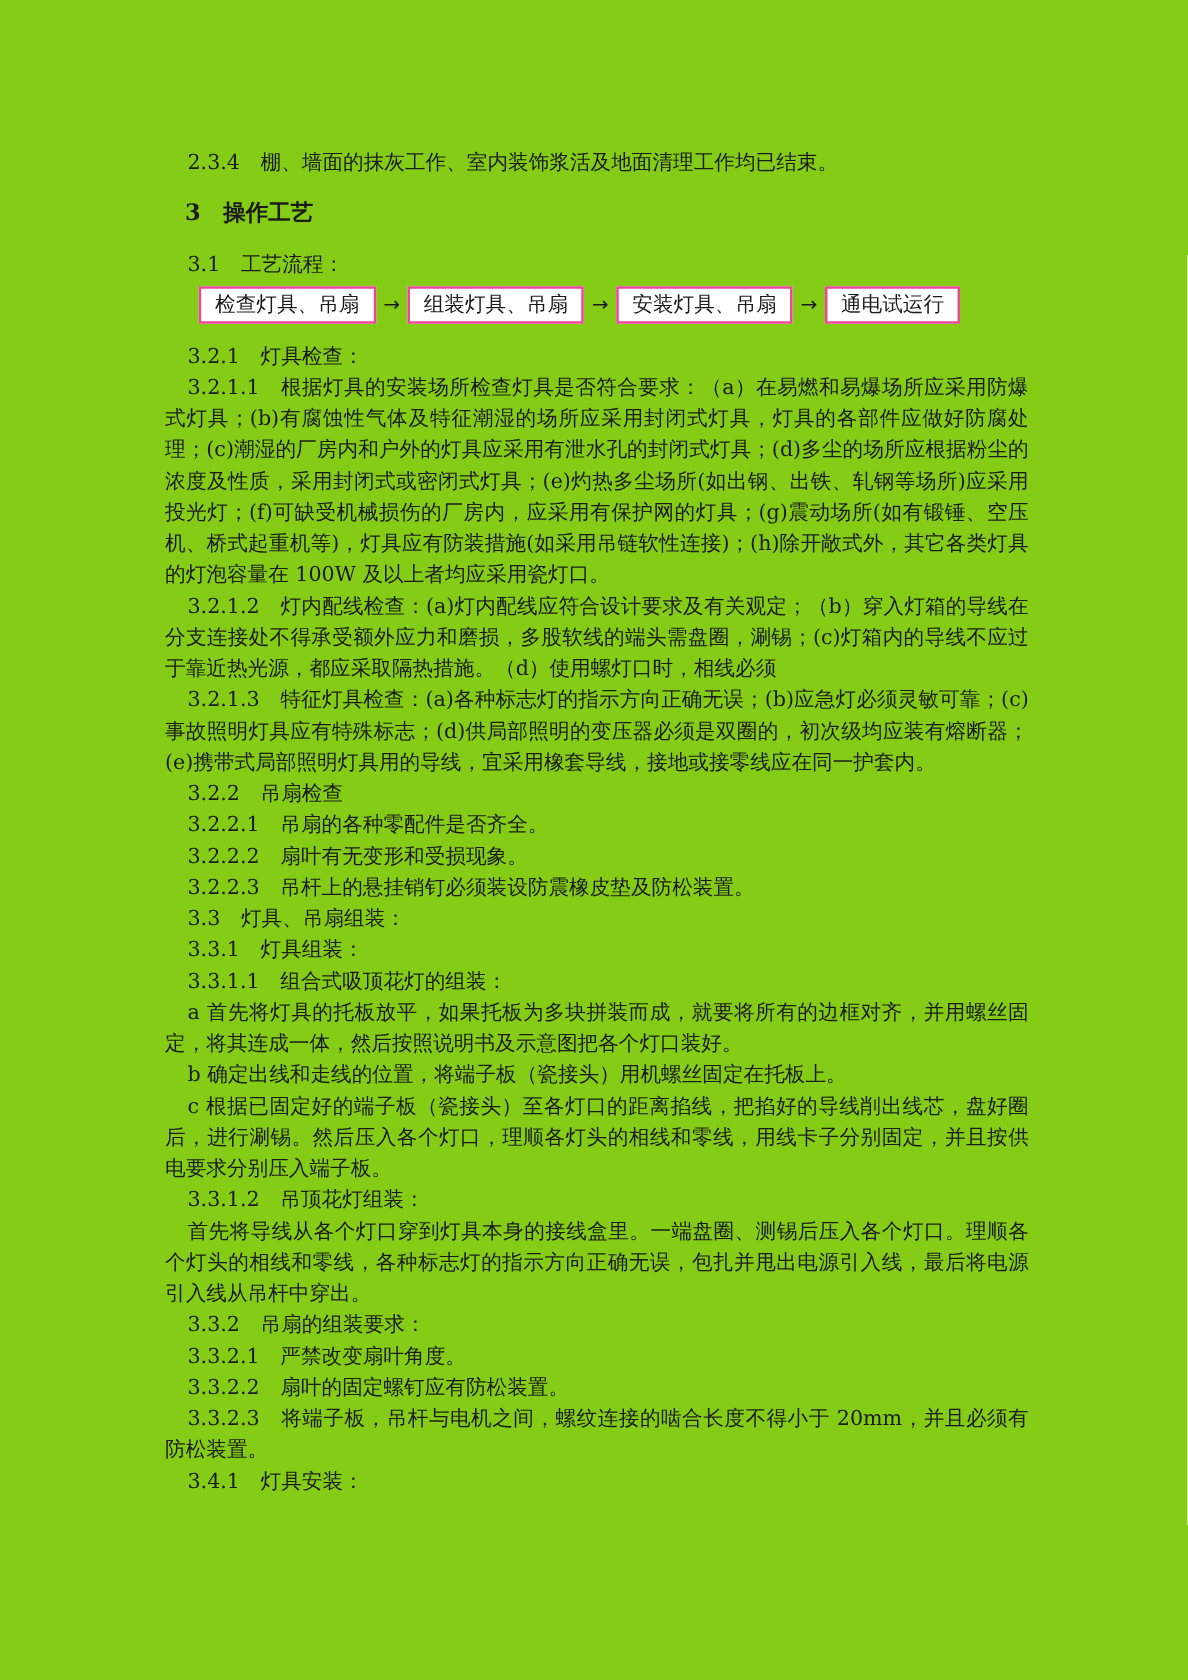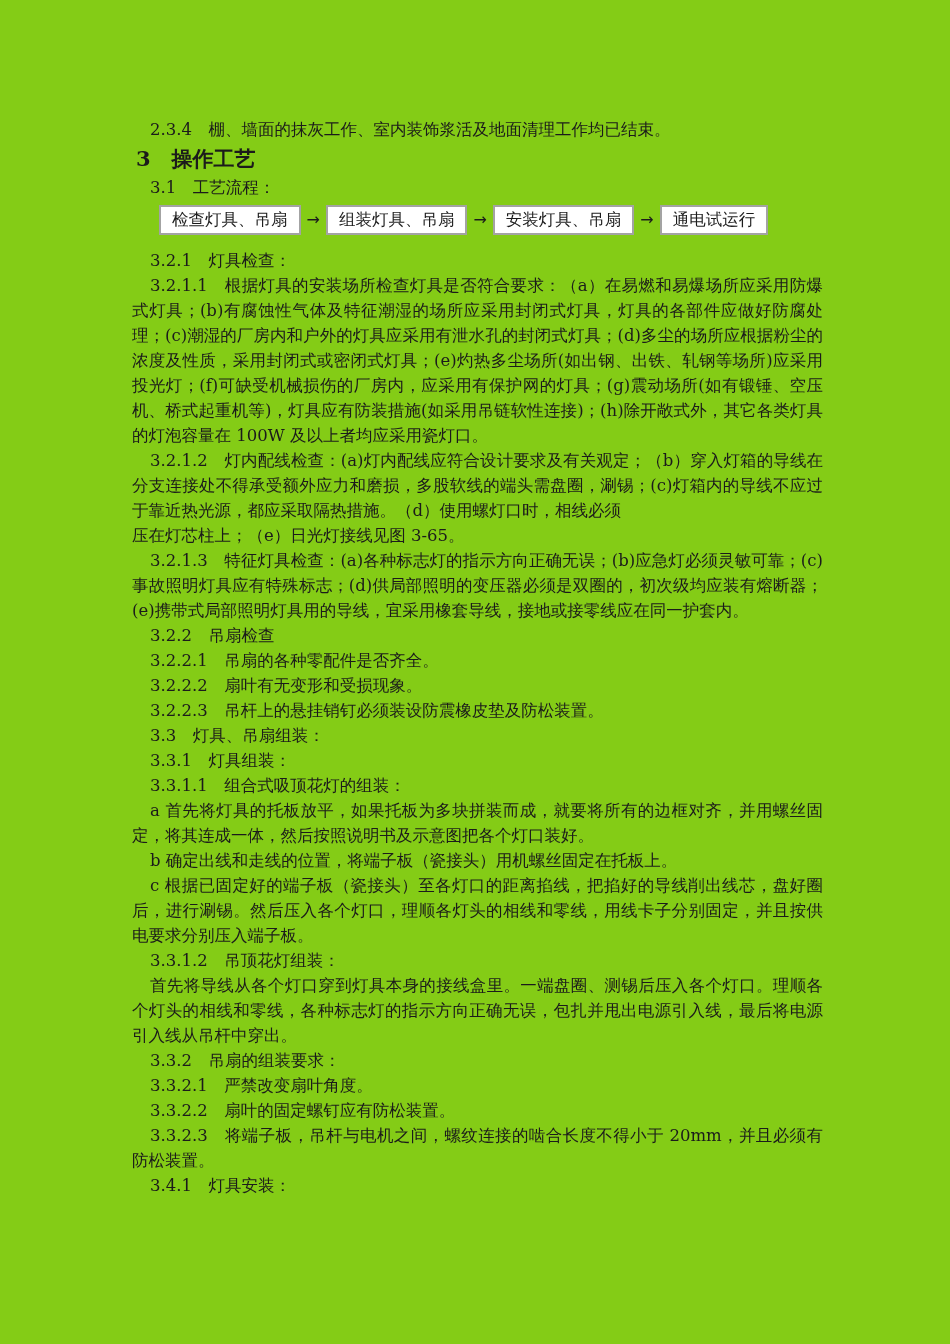--- a/index.html
+++ b/index.html
@@ -26,37 +26,37 @@
     text-align: justify;
   }
   .para {
     margin: 0;
     text-indent: 18px;
   }
   .para.noindent {
     text-indent: 0;
   }
   .heading {
-    margin: 4px;
+    margin: 16px;
     font-weight: bold;
-    font-size: 21px;
+    font-size: 18px;
     line-height: 25px;
     text-indent: 0;
     text-align: left;
   }
   .flow {
     display: flex;
     align-items: center;
     margin: 5px 0 13px 27px;
     text-indent: 0;
     text-align: left;
   }
   .flow-box {
     display: inline-block;
-    border: 2px solid #a3a3a3;
+    border: 2px solid #ec4899;
     background: #ffffff;
     padding: 0 11px;
     line-height: 26px;
     height: 26px;
     white-space: nowrap;
     font-size: 16.5px;
   }
   .flow-arrow {
     display: inline-block;
     margin: 0 6px;
@@ -79,21 +79,20 @@
         <span class="flow-arrow">→</span>
         <span class="flow-box">组装灯具、吊扇</span>
         <span class="flow-arrow">→</span>
         <span class="flow-box">安装灯具、吊扇</span>
         <span class="flow-arrow">→</span>
         <span class="flow-box">通电试运行</span>
       </div>
       <p class="para">3.2.1　灯具检查：</p>
       <p class="para">3.2.1.1　根据灯具的安装场所检查灯具是否符合要求：（a）在易燃和易爆场所应采用防爆式灯具；(b)有腐蚀性气体及特征潮湿的场所应采用封闭式灯具，灯具的各部件应做好防腐处理；(c)潮湿的厂房内和户外的灯具应采用有泄水孔的封闭式灯具；(d)多尘的场所应根据粉尘的浓度及性质，采用封闭式或密闭式灯具；(e)灼热多尘场所(如出钢、出铁、轧钢等场所)应采用投光灯；(f)可缺受机械损伤的厂房内，应采用有保护网的灯具；(g)震动场所(如有锻锤、空压机、桥式起重机等)，灯具应有防装措施(如采用吊链软性连接)；(h)除开敞式外，其它各类灯具的灯泡容量在 100W 及以上者均应采用瓷灯口。</p>
       <p class="para">3.2.1.2　灯内配线检查：(a)灯内配线应符合设计要求及有关观定；（b）穿入灯箱的导线在分支连接处不得承受额外应力和磨损，多股软线的端头需盘圈，涮锡；(c)灯箱内的导线不应过于靠近热光源，都应采取隔热措施。（d）使用螺灯口时，相线必须</p>
-      <p class="para noindent">压在灯芯柱上；（e）日光灯接线见图 3-65。</p>
       <p class="para">3.2.1.3　特征灯具检查：(a)各种标志灯的指示方向正确无误；(b)应急灯必须灵敏可靠；(c)事故照明灯具应有特殊标志；(d)供局部照明的变压器必须是双圈的，初次级均应装有熔断器；(e)携带式局部照明灯具用的导线，宜采用橡套导线，接地或接零线应在同一护套内。</p>
       <p class="para">3.2.2　吊扇检查</p>
       <p class="para">3.2.2.1　吊扇的各种零配件是否齐全。</p>
       <p class="para">3.2.2.2　扇叶有无变形和受损现象。</p>
       <p class="para">3.2.2.3　吊杆上的悬挂销钉必须装设防震橡皮垫及防松装置。</p>
       <p class="para">3.3　灯具、吊扇组装：</p>
       <p class="para">3.3.1　灯具组装：</p>
       <p class="para">3.3.1.1　组合式吸顶花灯的组装：</p>
       <p class="para">a 首先将灯具的托板放平，如果托板为多块拼装而成，就要将所有的边框对齐，并用螺丝固定，将其连成一体，然后按照说明书及示意图把各个灯口装好。</p>
       <p class="para">b 确定出线和走线的位置，将端子板（瓷接头）用机螺丝固定在托板上。</p>

